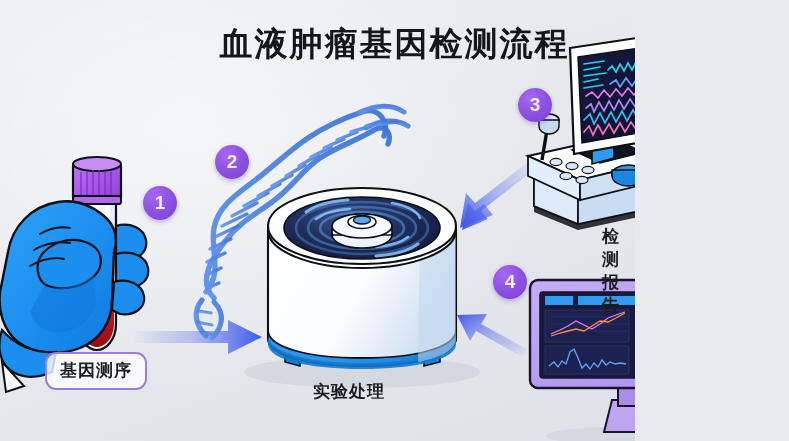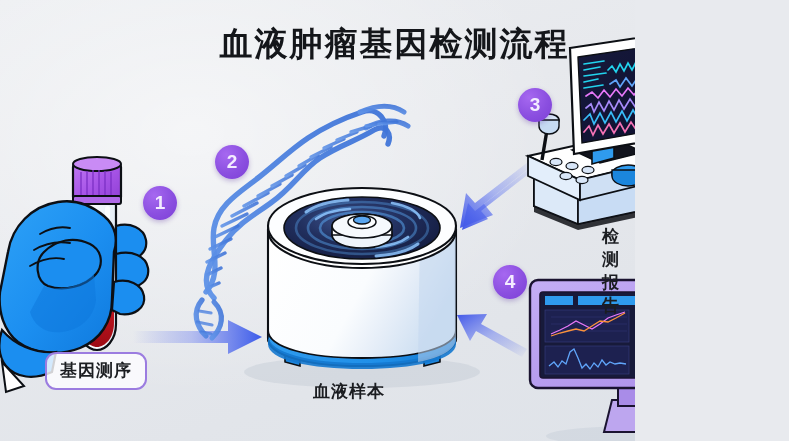--- a/index.html
+++ b/index.html
@@ -510,17 +510,17 @@
 
   <div class="abs" id="title">血液肿瘤基因检测流程</div>
 
   <div class="abs badge" id="badge1">1</div>
   <div class="abs badge" id="badge2">2</div>
   <div class="abs badge" id="badge3">3</div>
   <div class="abs badge" id="badge4a">4</div>
   <div class="abs badge" id="badge4b">4</div>
 
   <div class="abs" id="cap-sample">基因测序</div>
-  <div class="abs cap" id="cap-lab">血液样本</div>
+  <div class="abs cap" id="cap-lab">实验处理</div>
   <div class="abs cap" id="cap-seq">检测报告</div>
   <div class="abs" id="cap-report">检测报告</div>
 
 </div>
 
 </body></html>

